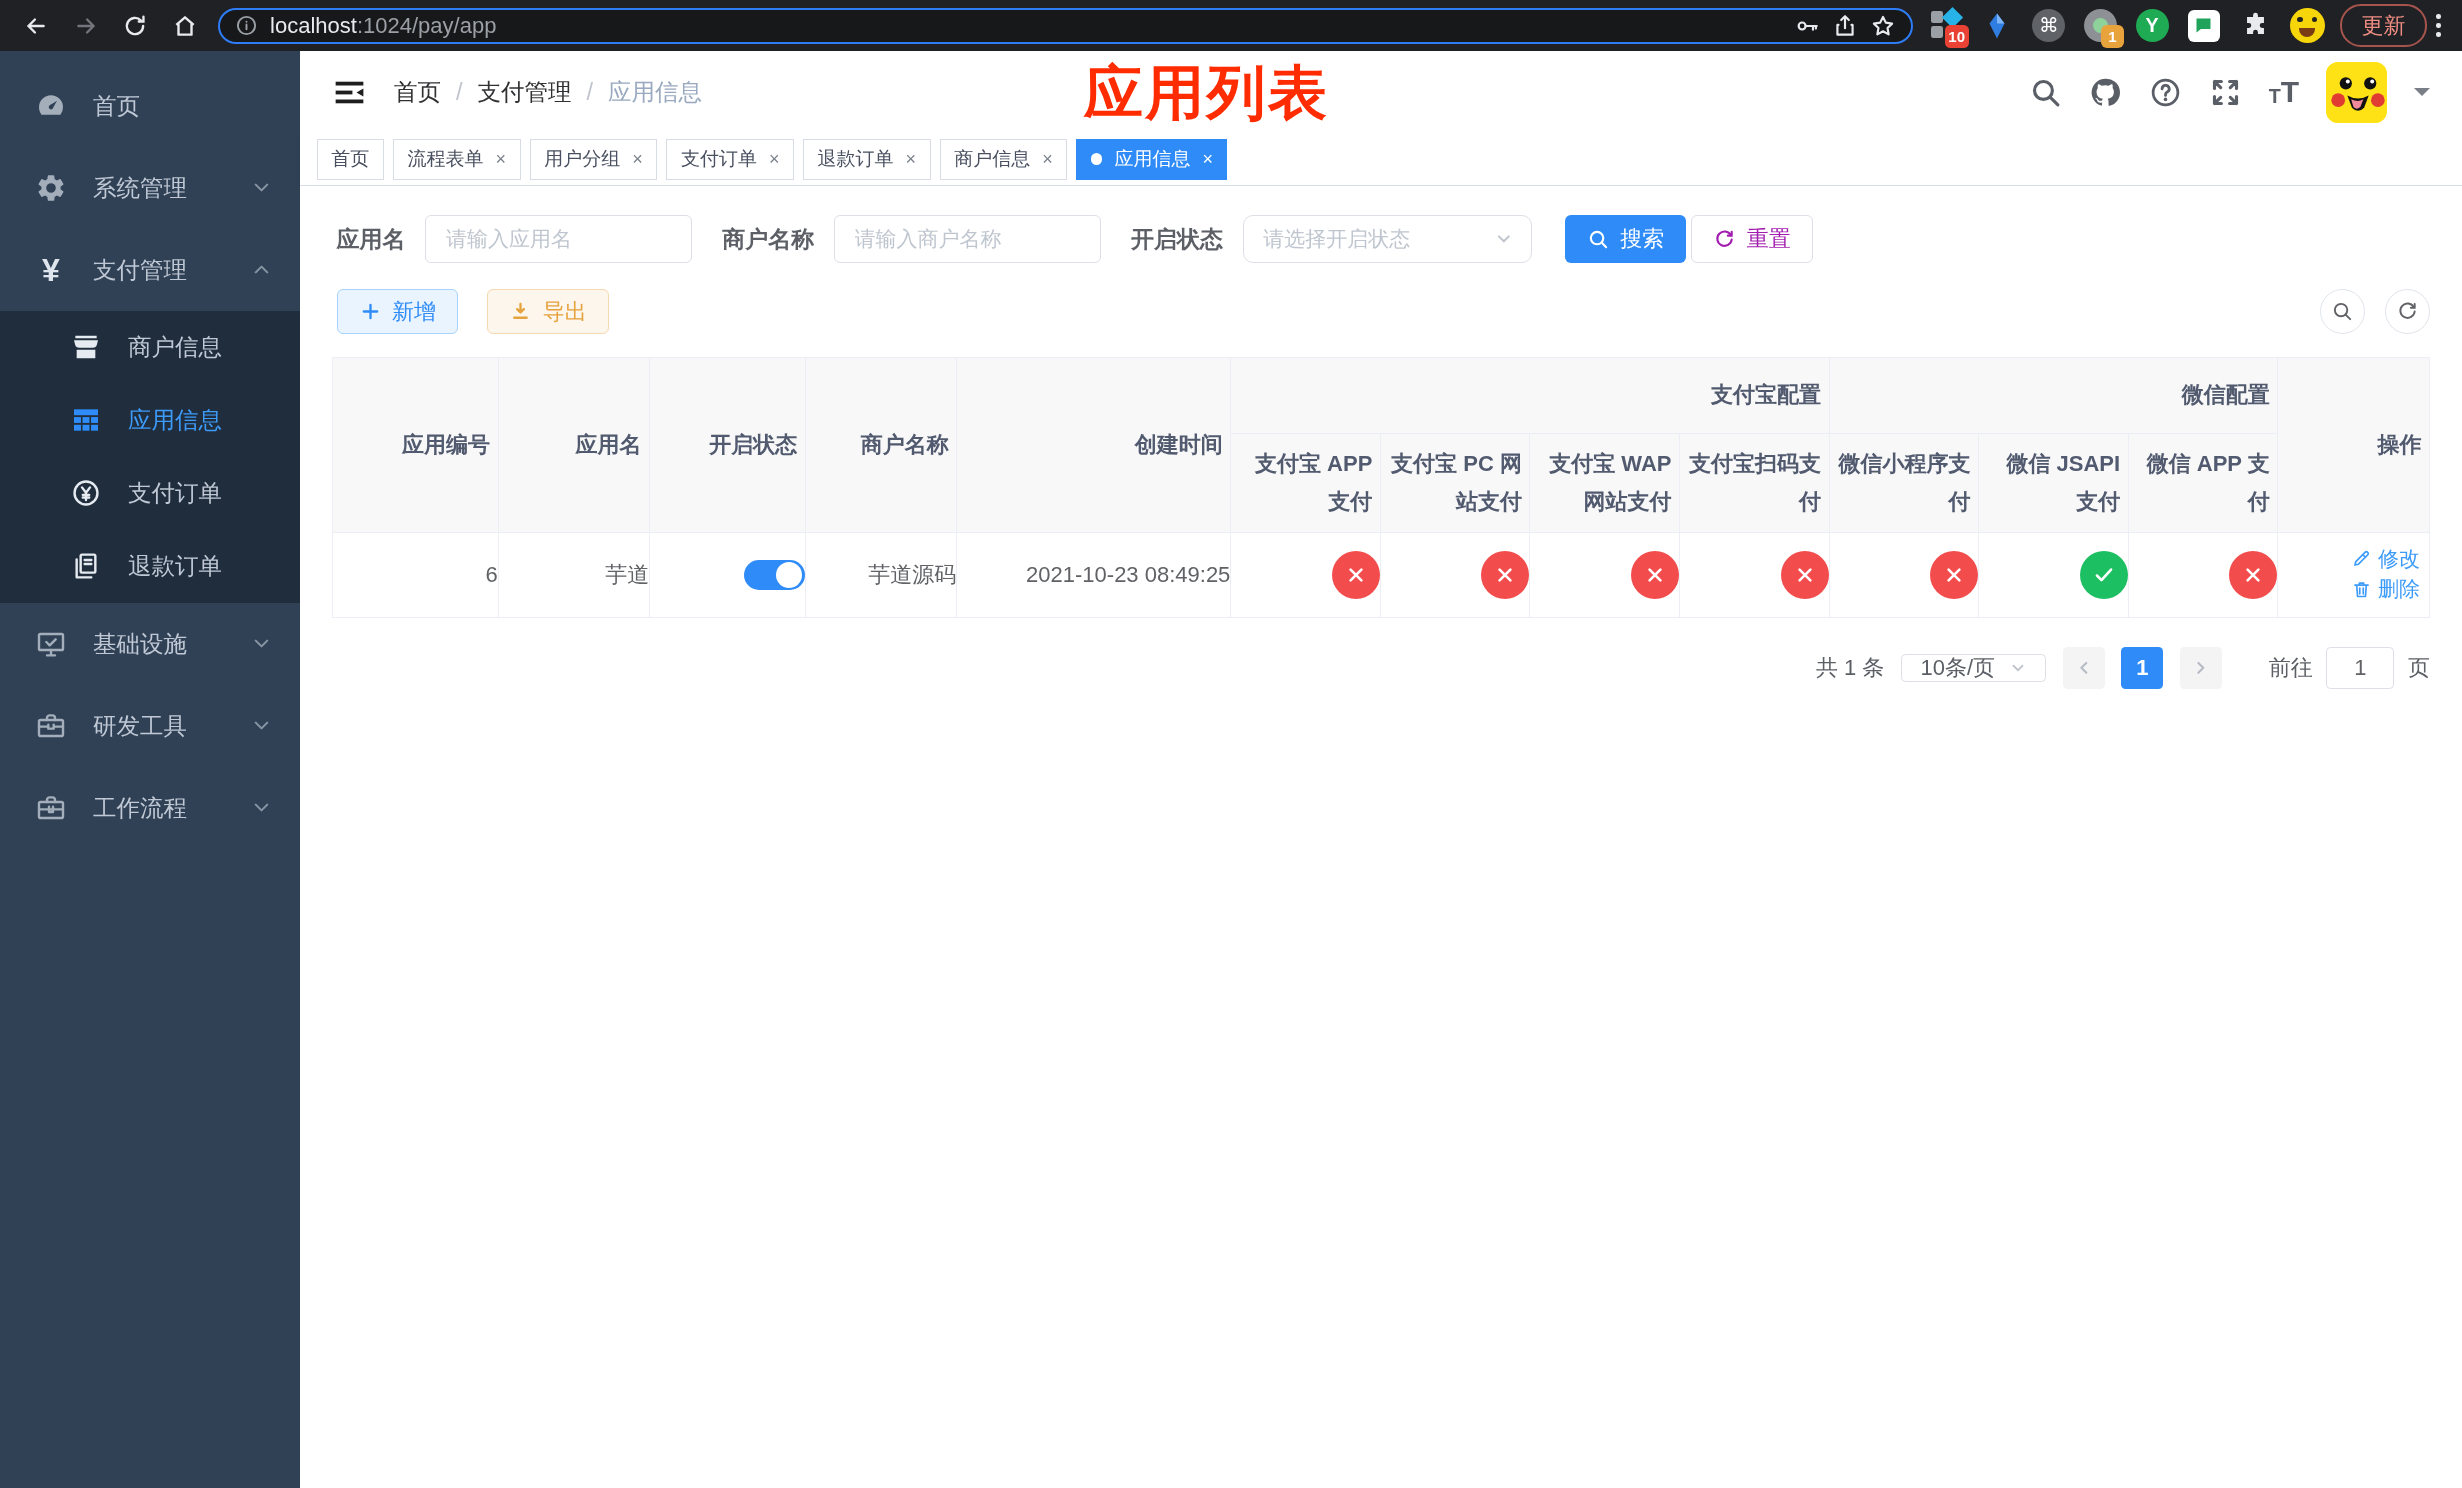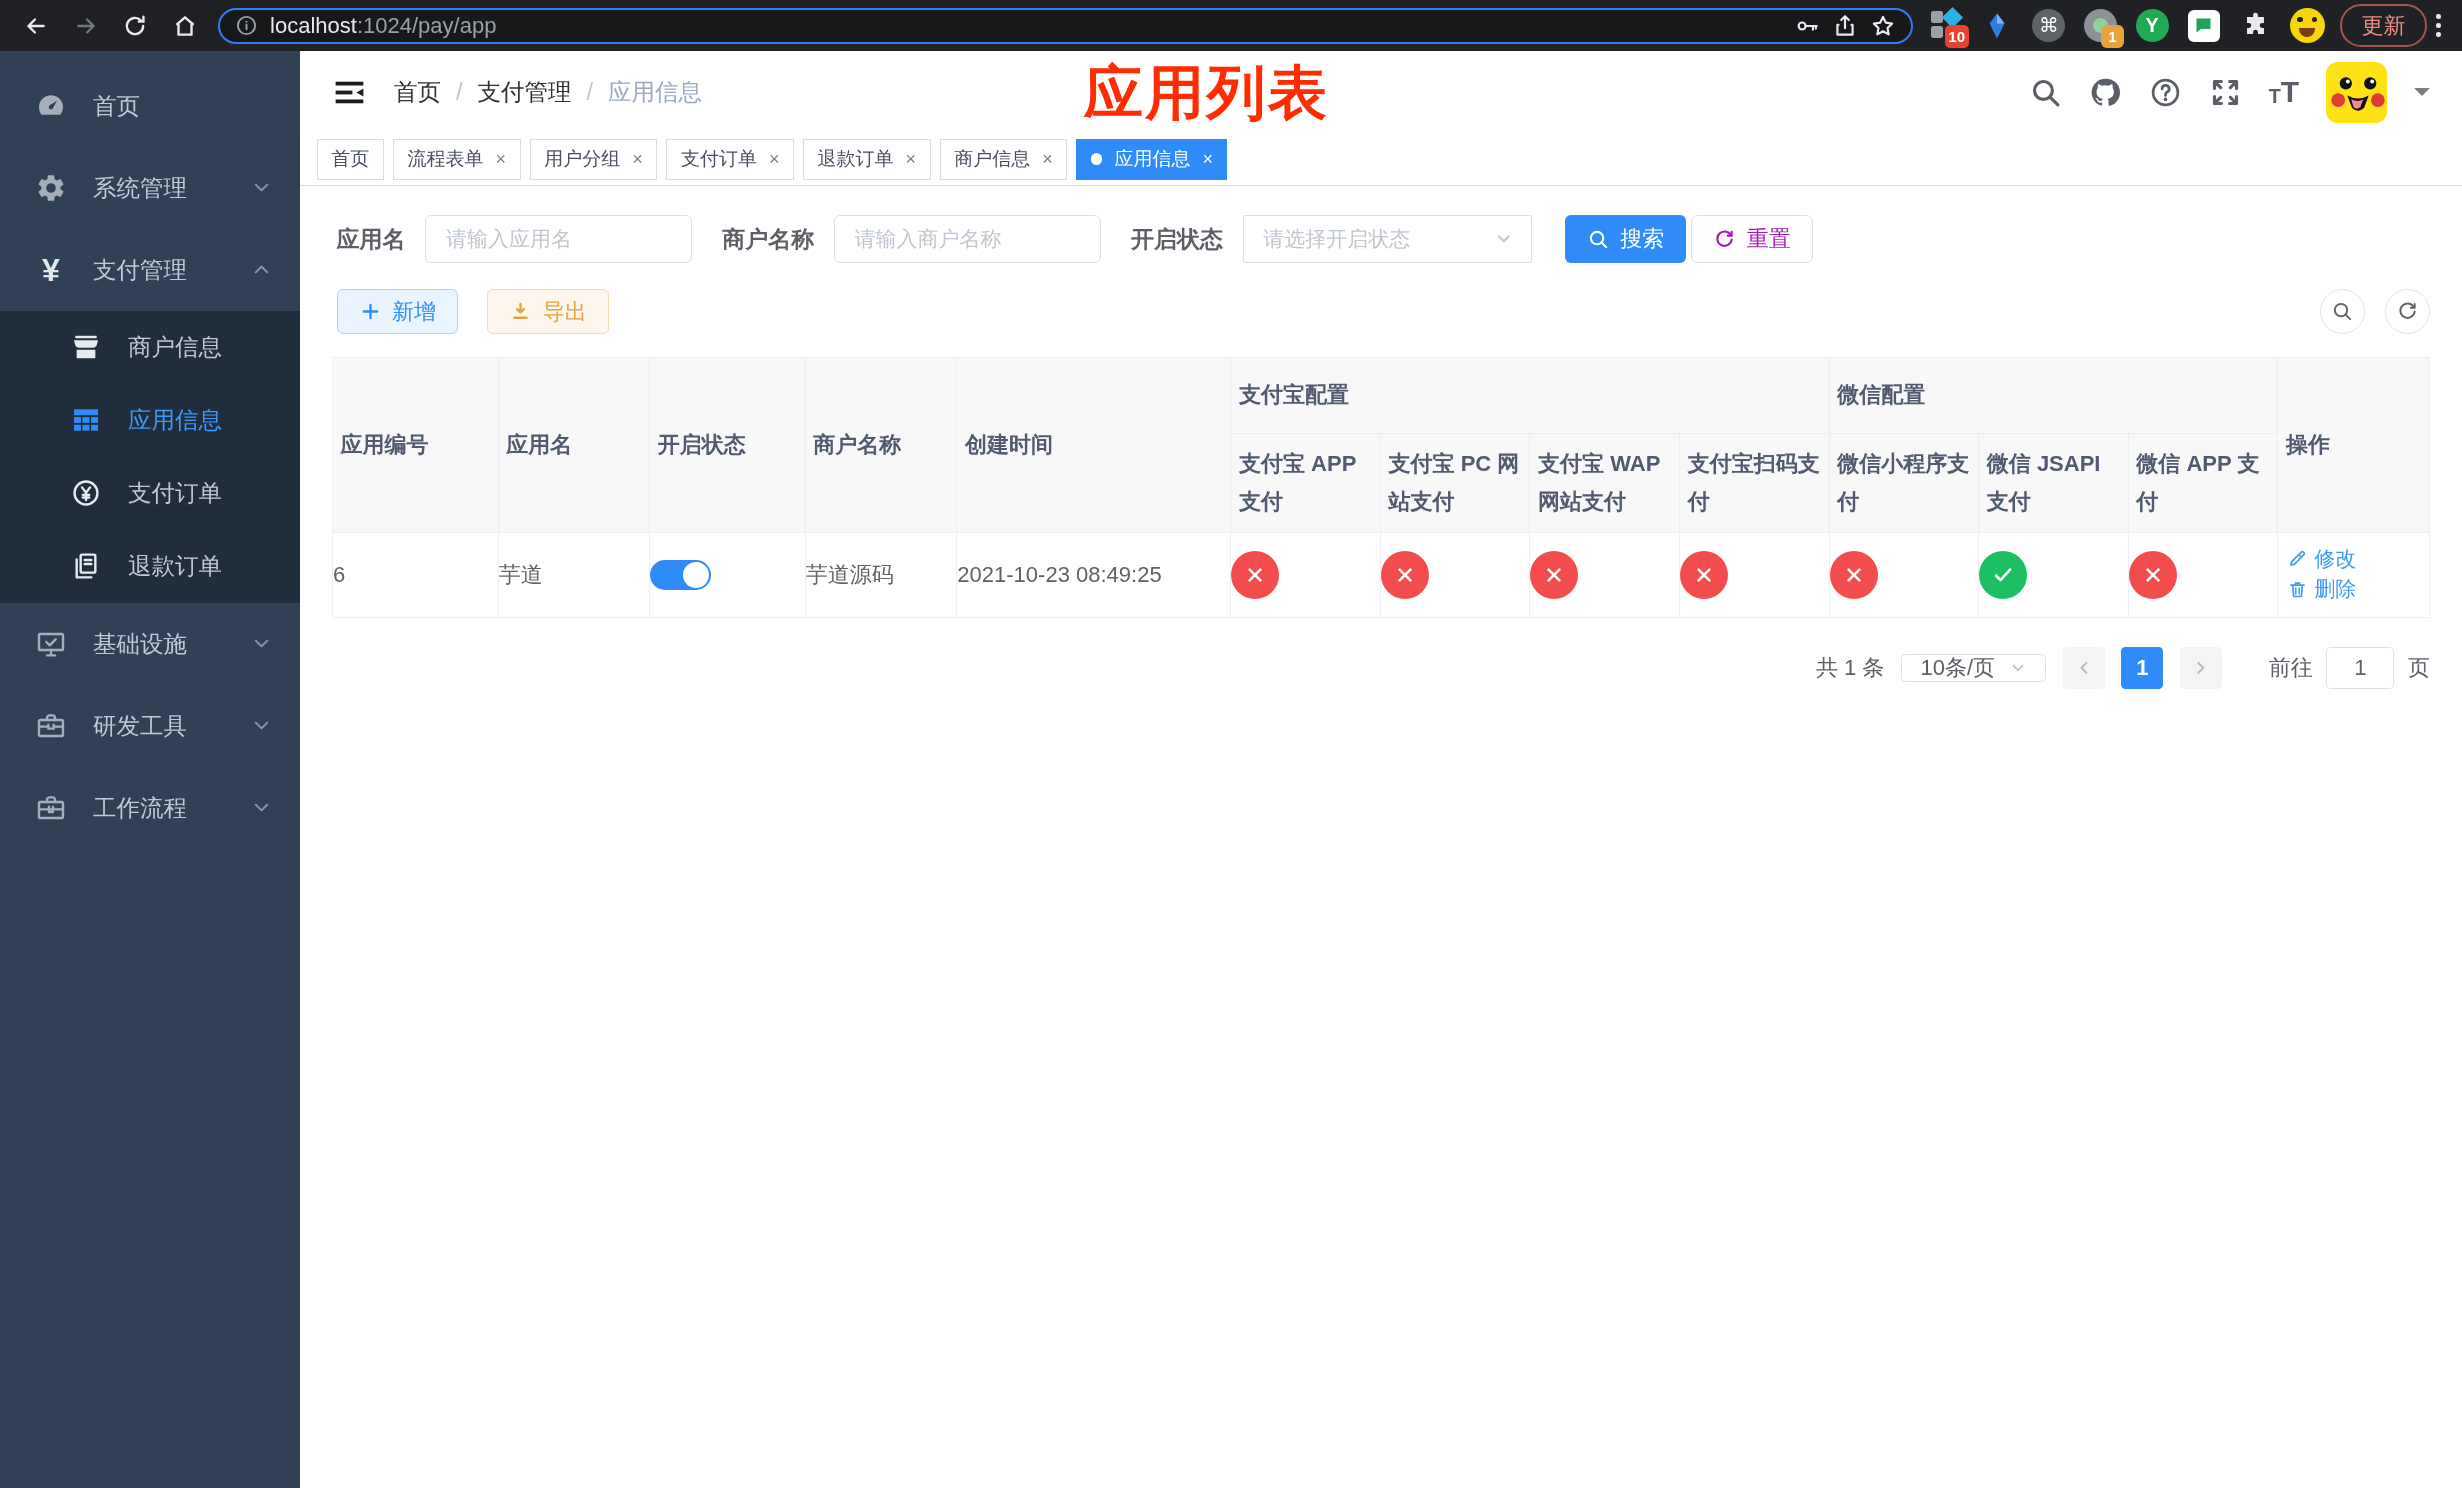--- a/index.html
+++ b/index.html
@@ -75,36 +75,36 @@
   .tag.active .dot{display:inline-block}
   .tag.active .x{color:#fff}
 
   
   .content{flex:1;background:#fff;padding:29px 32px;overflow:hidden}
   .filters{display:flex;align-items:center;font-size:23px}
   .f-label{color:#5c6066;font-weight:700;margin:0 19.7px 0 30px;white-space:nowrap}
   .f-label:first-child{margin-left:4.5px}
   .f-input{width:267px;height:48px;border:1.5px solid #dcdfe6;border-radius:6px;padding:0 19.7px;font-size:21px;color:#606266;font-family:Liberation Serif, serif;outline:none;background:#fff}
   .f-input::placeholder{color:#bfc6cf}
-  .f-select{width:289px;height:48px;border:1.5px solid #dcdfe6;border-radius:2px;padding:0 16.7px 0 19.7px;display:flex;align-items:center;justify-content:space-between;color:#bfc6cf;font-size:21px;cursor:pointer;background:#fff}
+  .f-select{width:289px;height:48px;border:1.5px solid #dcdfe6;border-radius:10px;padding:0 16.7px 0 19.7px;display:flex;align-items:center;justify-content:space-between;color:#bfc6cf;font-size:21px;cursor:pointer;background:#fff}
   .f-select .icon{width:19.7px;height:19.7px;color:#c0c4cc}
   .btn{height:48px;border-radius:6px;font-size:22px;display:inline-flex;align-items:center;gap:10.6px;padding:0 21px;border:1.5px solid transparent;cursor:pointer;font-family:Liberation Sans, sans-serif;white-space:nowrap}
   .btn .icon{width:23px;height:23px}
   .btn-primary{background:#2e8bf7;color:#fff;margin-left:33px}
   .btn-plain{background:#fff;border-color:#dcdfe6;color:#a21caf;margin-left:5px}
   .toolbar{margin-top:26px;display:flex;align-items:center}
   .btn-add{background:#e9f4ff;border-color:#a8d3fd;color:#2e8bf7;height:45px;margin-left:4.5px}
   .btn-export{background:#fdf6ec;border-color:#f5dab1;color:#e6a23c;height:45px;margin-left:29px}
   .tool-right{margin-left:auto;display:flex;gap:19.7px}
   .circle-btn{width:45px;height:45px;border-radius:50%;border:1.5px solid #e0e5eb;background:#fff;color:#606266;display:flex;align-items:center;justify-content:center;cursor:pointer}
   .circle-btn .icon{width:23px;height:23px}
 
   
   table{border-collapse:collapse;width:100%;margin-top:23px;table-layout:fixed}
-  th,td{border:0.8px solid #ebeef5;text-align:left}
+  th,td{border:0.8px solid #ebeef5;text-align:right}
   th{background:#f8f8f9;color:#515a6e;font-weight:700;font-size:22px;padding:10.6px 7.6px;line-height:1.75}
   thead tr.group-row th{height:76px}
   thead tr.sub-row th{height:92px}
   td{color:#606266;font-size:22px;height:85px;background:#fff}
   .switch{width:61px;height:30px;border-radius:15px;background:#2e8bf7;position:relative;display:inline-block;cursor:pointer;vertical-align:middle}
   .switch::after{content:"";position:absolute;right:2.3px;top:2.3px;width:26px;height:26px;border-radius:50%;background:#fff}
   .status{width:48px;height:48px;border-radius:50%;display:inline-flex;align-items:center;justify-content:center;color:#fff;vertical-align:middle}
   .status .icon{width:26px;height:26px}
   .status.yes{background:#1dbf63}
   .status.no{background:#f34c4c}

